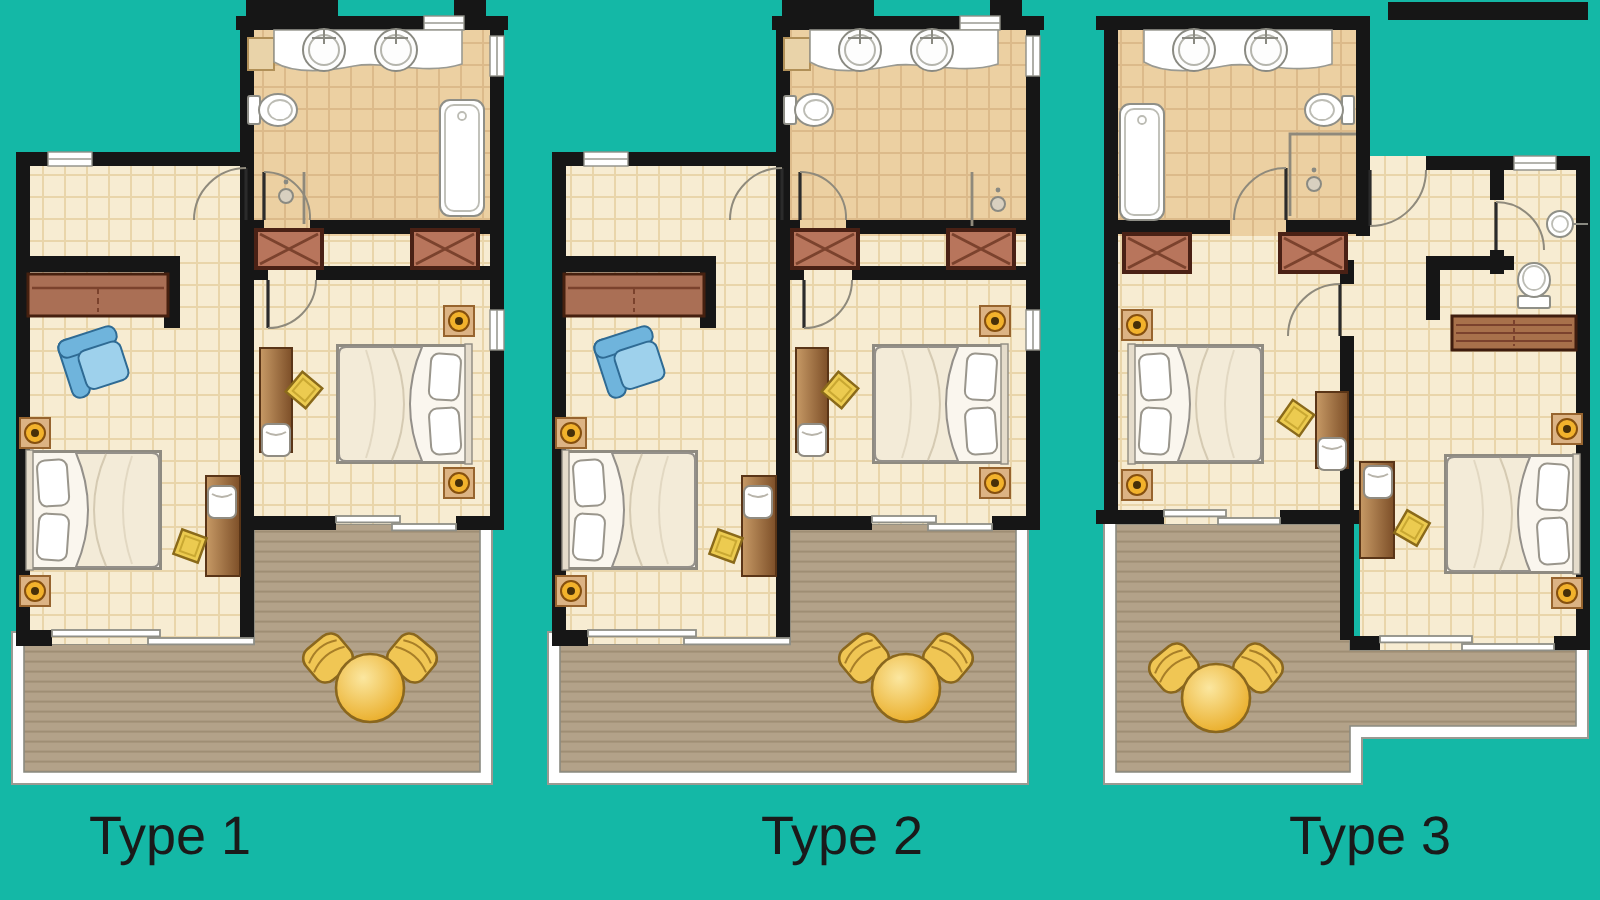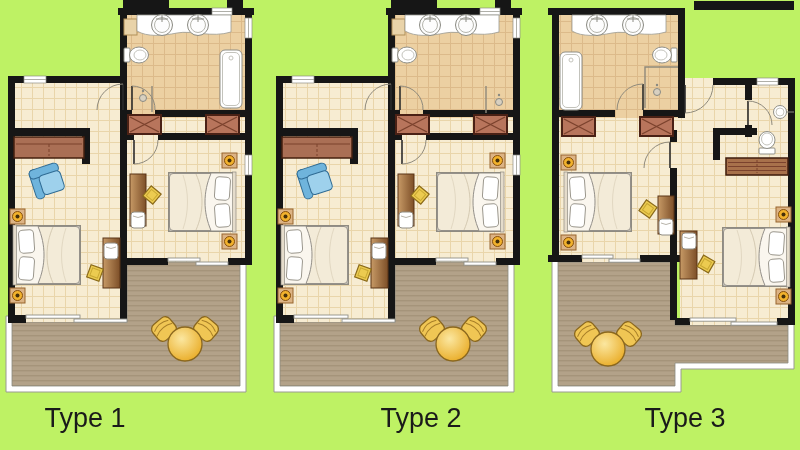--- a/index.html
+++ b/index.html
@@ -1,16 +1,16 @@
 <!DOCTYPE html>
 <html style="--wall: #161616; --tile-floor: #f7ecd2; --tile-line: #e9d5aa; --bath-floor: #ecd0a2; --bath-line: #dcba8a; --deck: #b3a289; --deck-line: #9f8e74; --closet: #b8755c; --sofa: #aa6f55; --armchair: #8cc6e6; --table-gold: #eebf45; --stool: #ecc94e; --lamp: #f2b22c; --label: #1a1a1a;"><head>
 <meta charset="utf-8">
 <style>
   html,body{margin:0;padding:0;background:#ffffff;}
-  .stage{width:800px;height:450px;position:relative;background:#bef264;overflow:hidden;}
+  .stage{width:800px;height:450px;position:relative;background:#14b8a6;overflow:hidden;}
   svg{display:block;}
   .wall{fill:var(--wall,#161616);}
   .stub{fill:var(--wall,#161616);}
   .p-tile{fill:var(--tile-floor,#f7ecd2);}
   .p-tile-line{stroke:var(--tile-line,#e9d5aa);stroke-width:1;fill:none;}
   .p-bath{fill:var(--bath-floor,#ecd0a2);}
   .p-bath-line{stroke:var(--bath-line,#dcba8a);stroke-width:1;fill:none;}
   .p-deck{fill:var(--deck,#b3a289);}
   .p-deck-line{stroke:var(--deck-line,#9f8e74);stroke-width:1;fill:none;}
   .deckshape{stroke:#8a8a80;stroke-width:0.8;}

